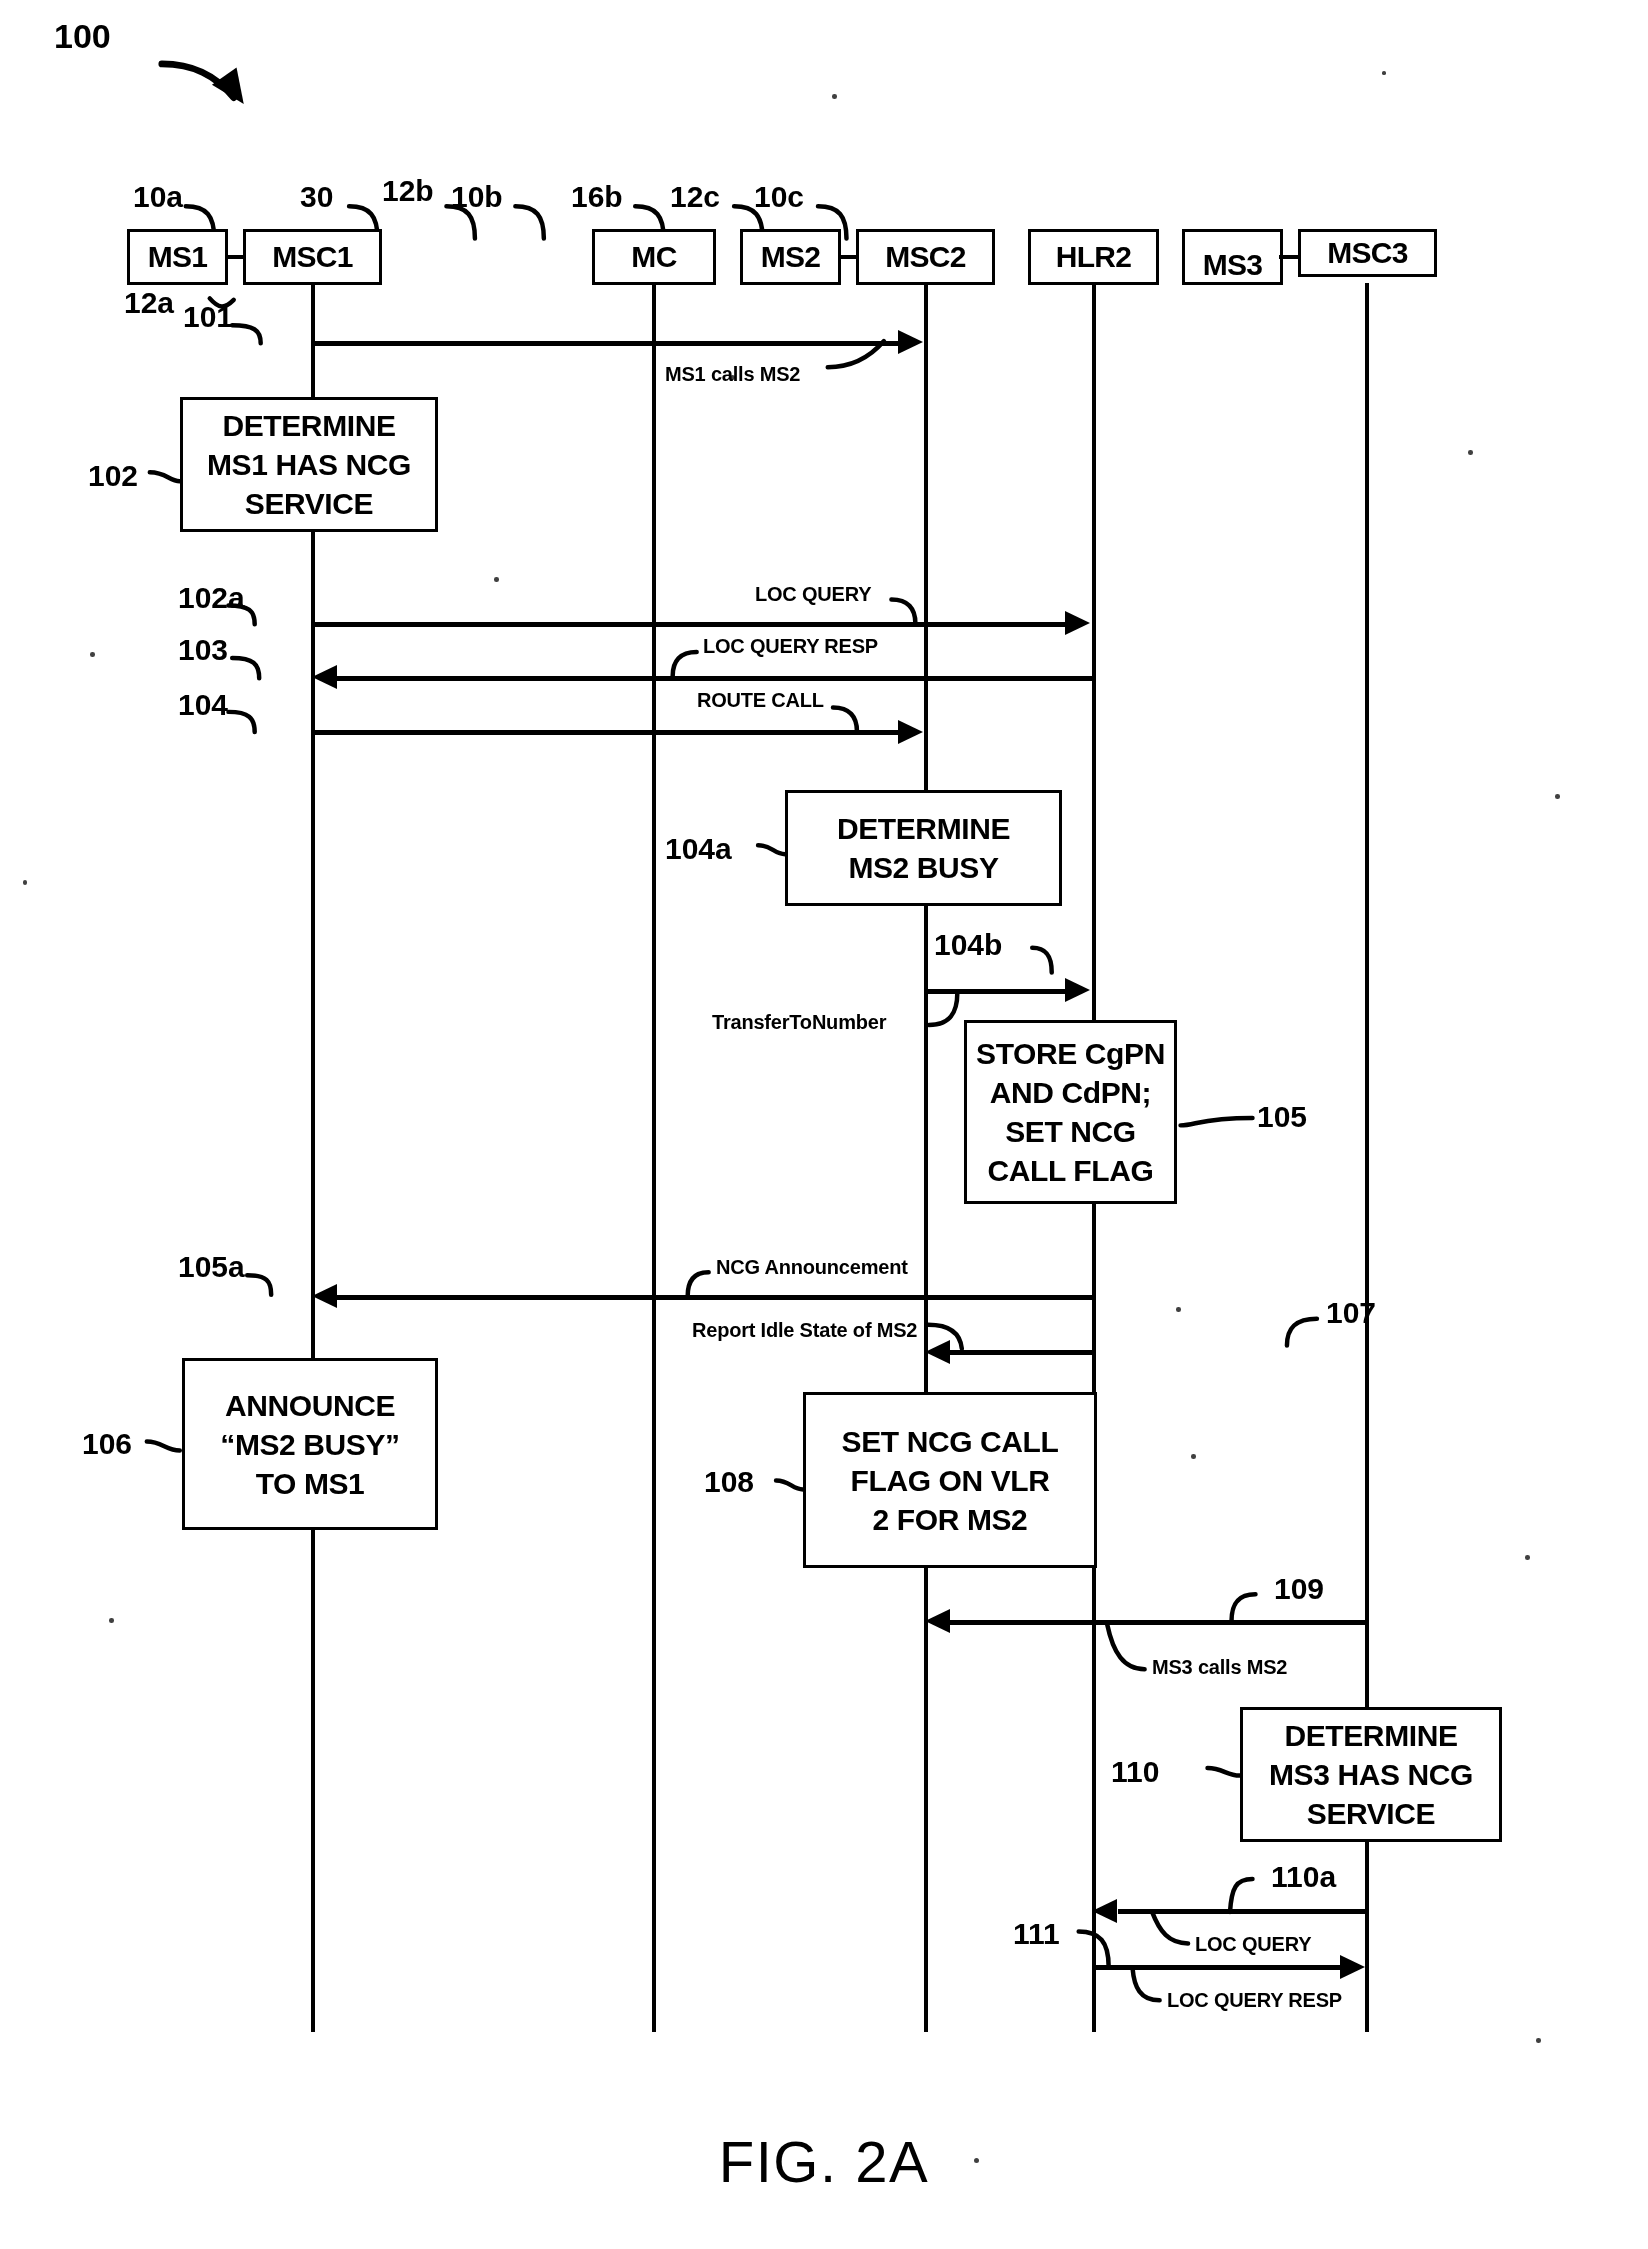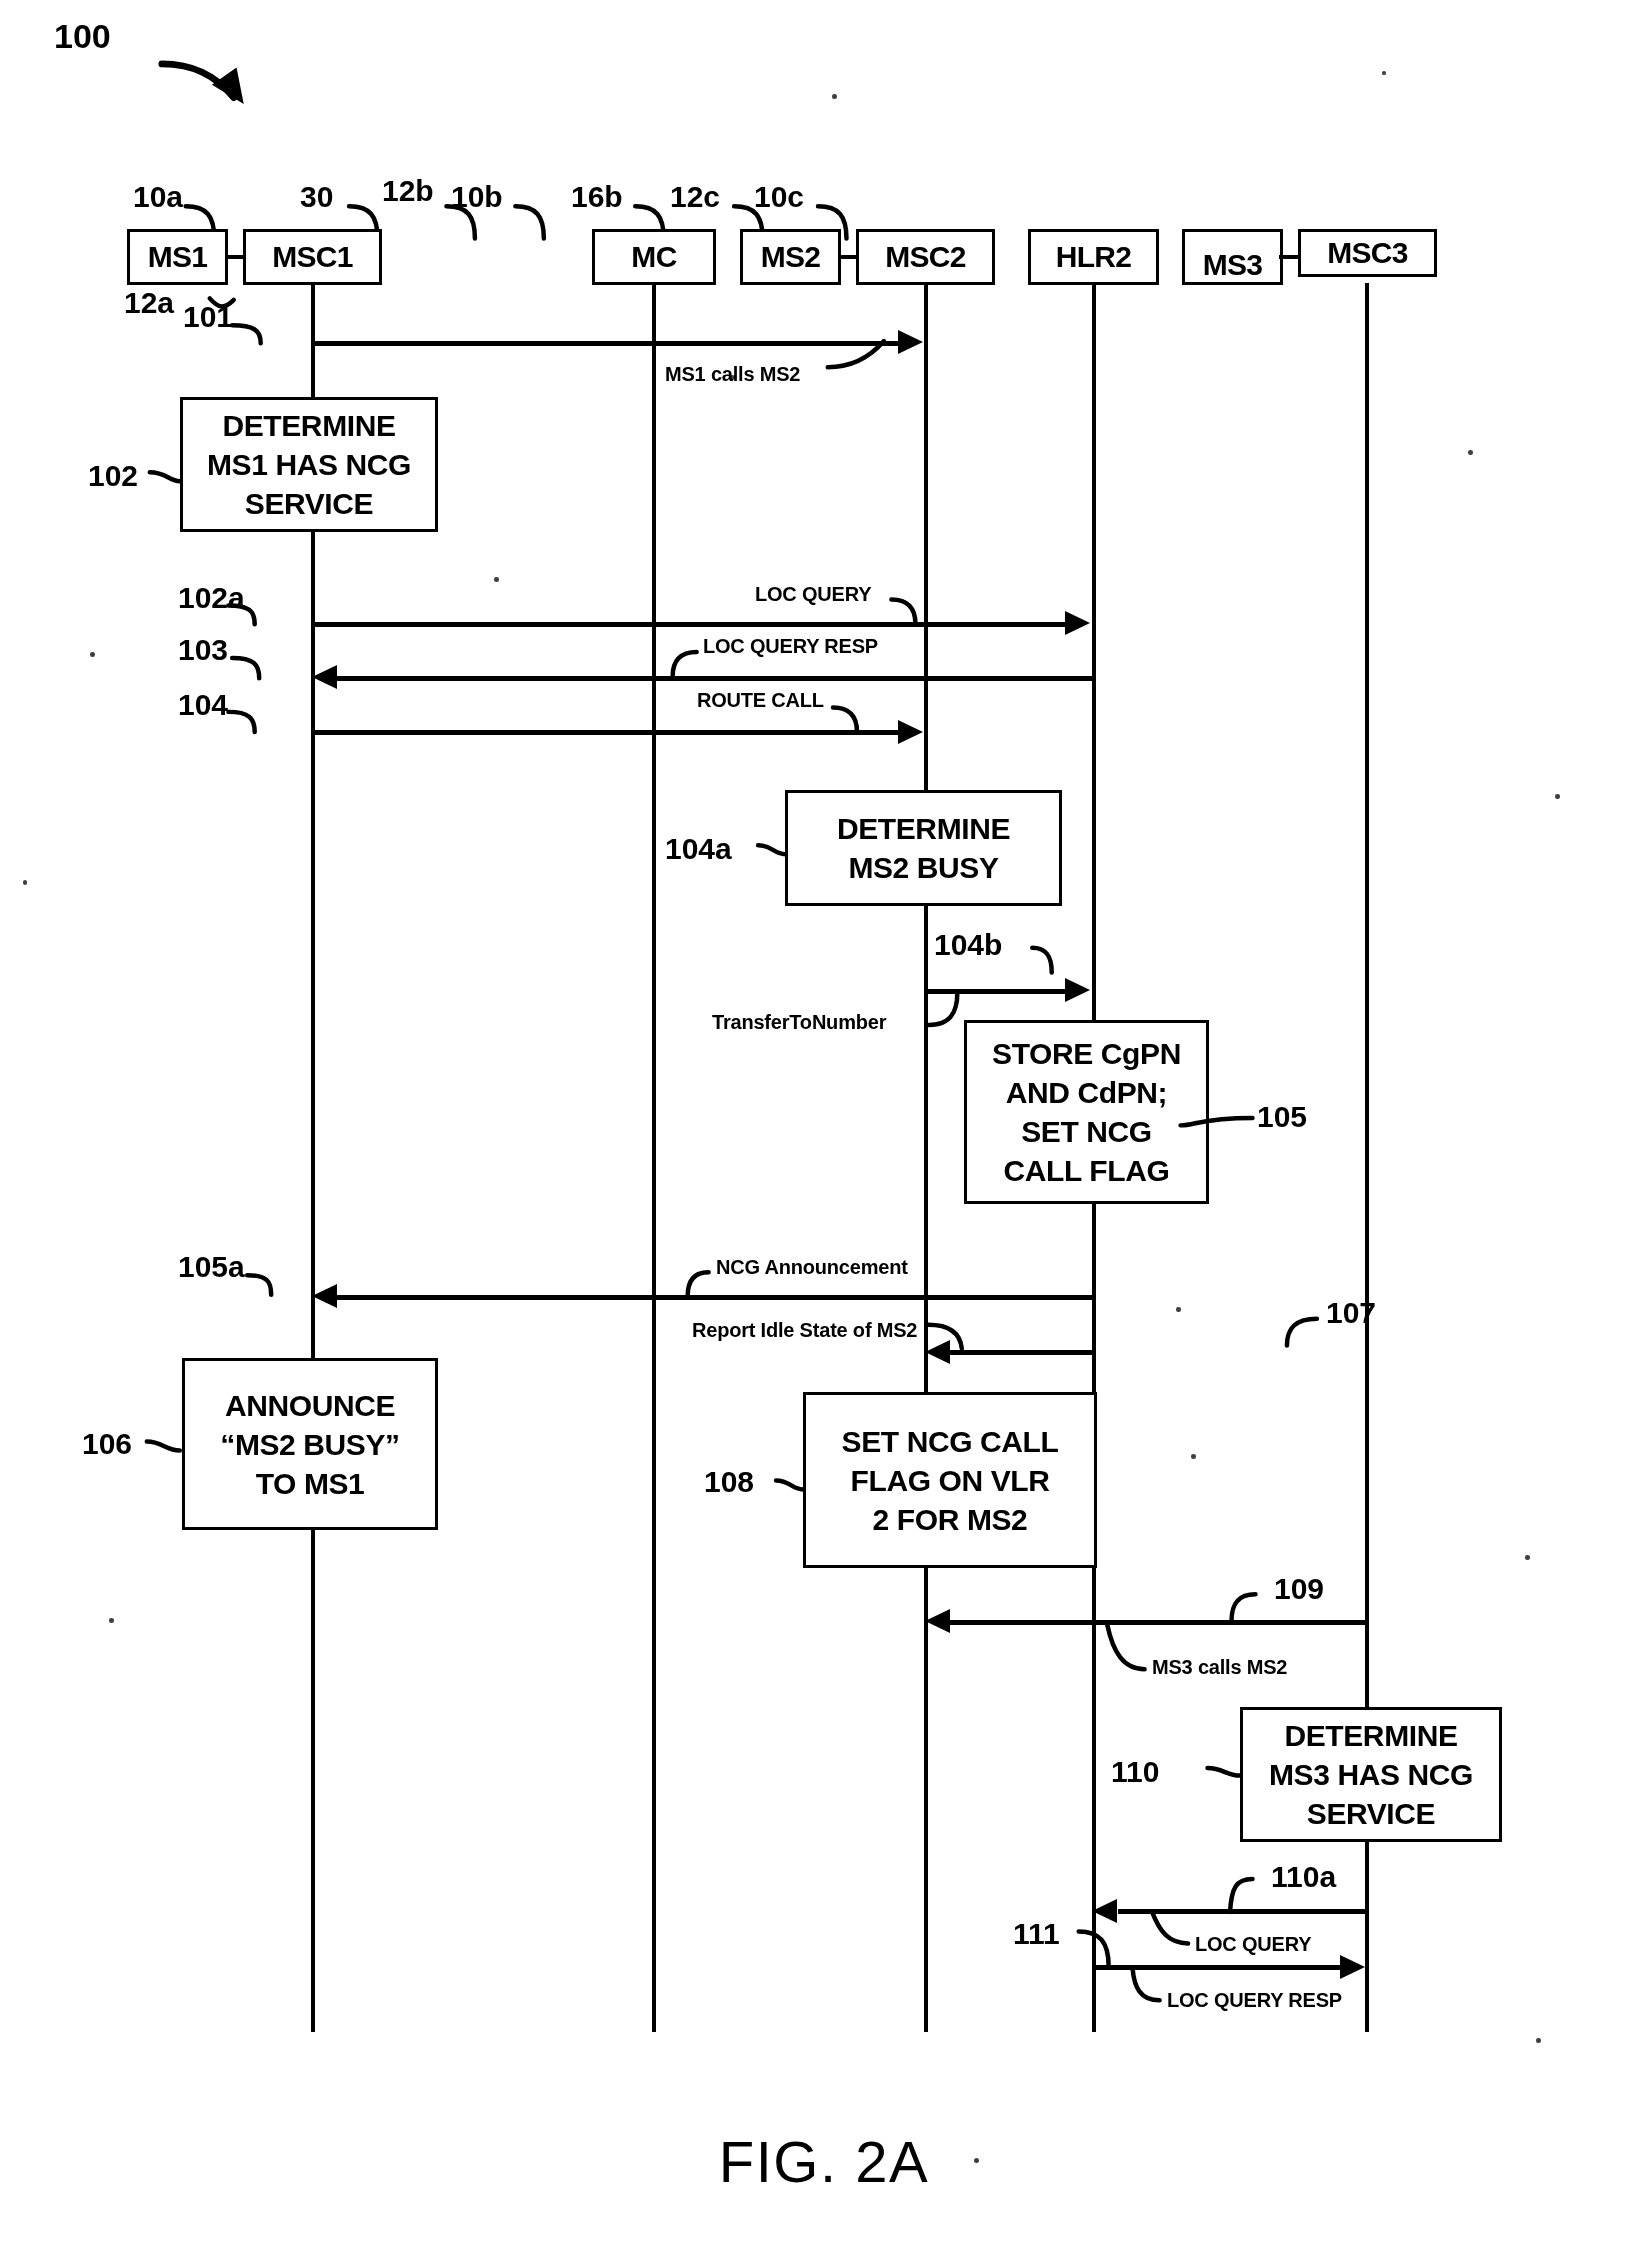--- a/index.html
+++ b/index.html
@@ -220,21 +220,21 @@
   <div class="arrowR" style="left:1065px;top:978px;"></div>
   <div class="mcapbig" style="left:934px;top:928px;">104b</div>
   <div class="mcap" style="left:712px;top:1011px;">TransferToNumber</div>
   <svg class="abs" style="left:0;top:0;width:1648px;height:2250px;" xmlns="http://www.w3.org/2000/svg" viewBox="0 0 2200 3003">
     <g fill="none" stroke="#000" stroke-width="6" stroke-linecap="round">
       <path d="M1378,1265 C1398,1265 1404,1278 1404,1298"></path>
       <path d="M1240,1368 C1268,1368 1278,1352 1278,1325"></path>
     </g>
   </svg>
 
-  <div class="pbox" style="left:964px;top:1020px;width:245px;height:184px;">
+  <div class="pbox" style="left:964px;top:1020px;width:213px;height:184px;">
     <div>STORE CgPN</div>
     <div>AND CdPN;</div>
     <div>SET NCG</div>
     <div>CALL FLAG</div>
   </div>
   <div class="tag" style="left:1257px;top:1100px;">105</div>
   <svg class="abs" style="left:0;top:0;width:1648px;height:2250px;" xmlns="http://www.w3.org/2000/svg" viewBox="0 0 2200 3003">
     <g fill="none" stroke="#000" stroke-width="6" stroke-linecap="round">
       <path d="M1576,1502 C1596,1502 1604,1492 1672,1492"></path>
     </g>

